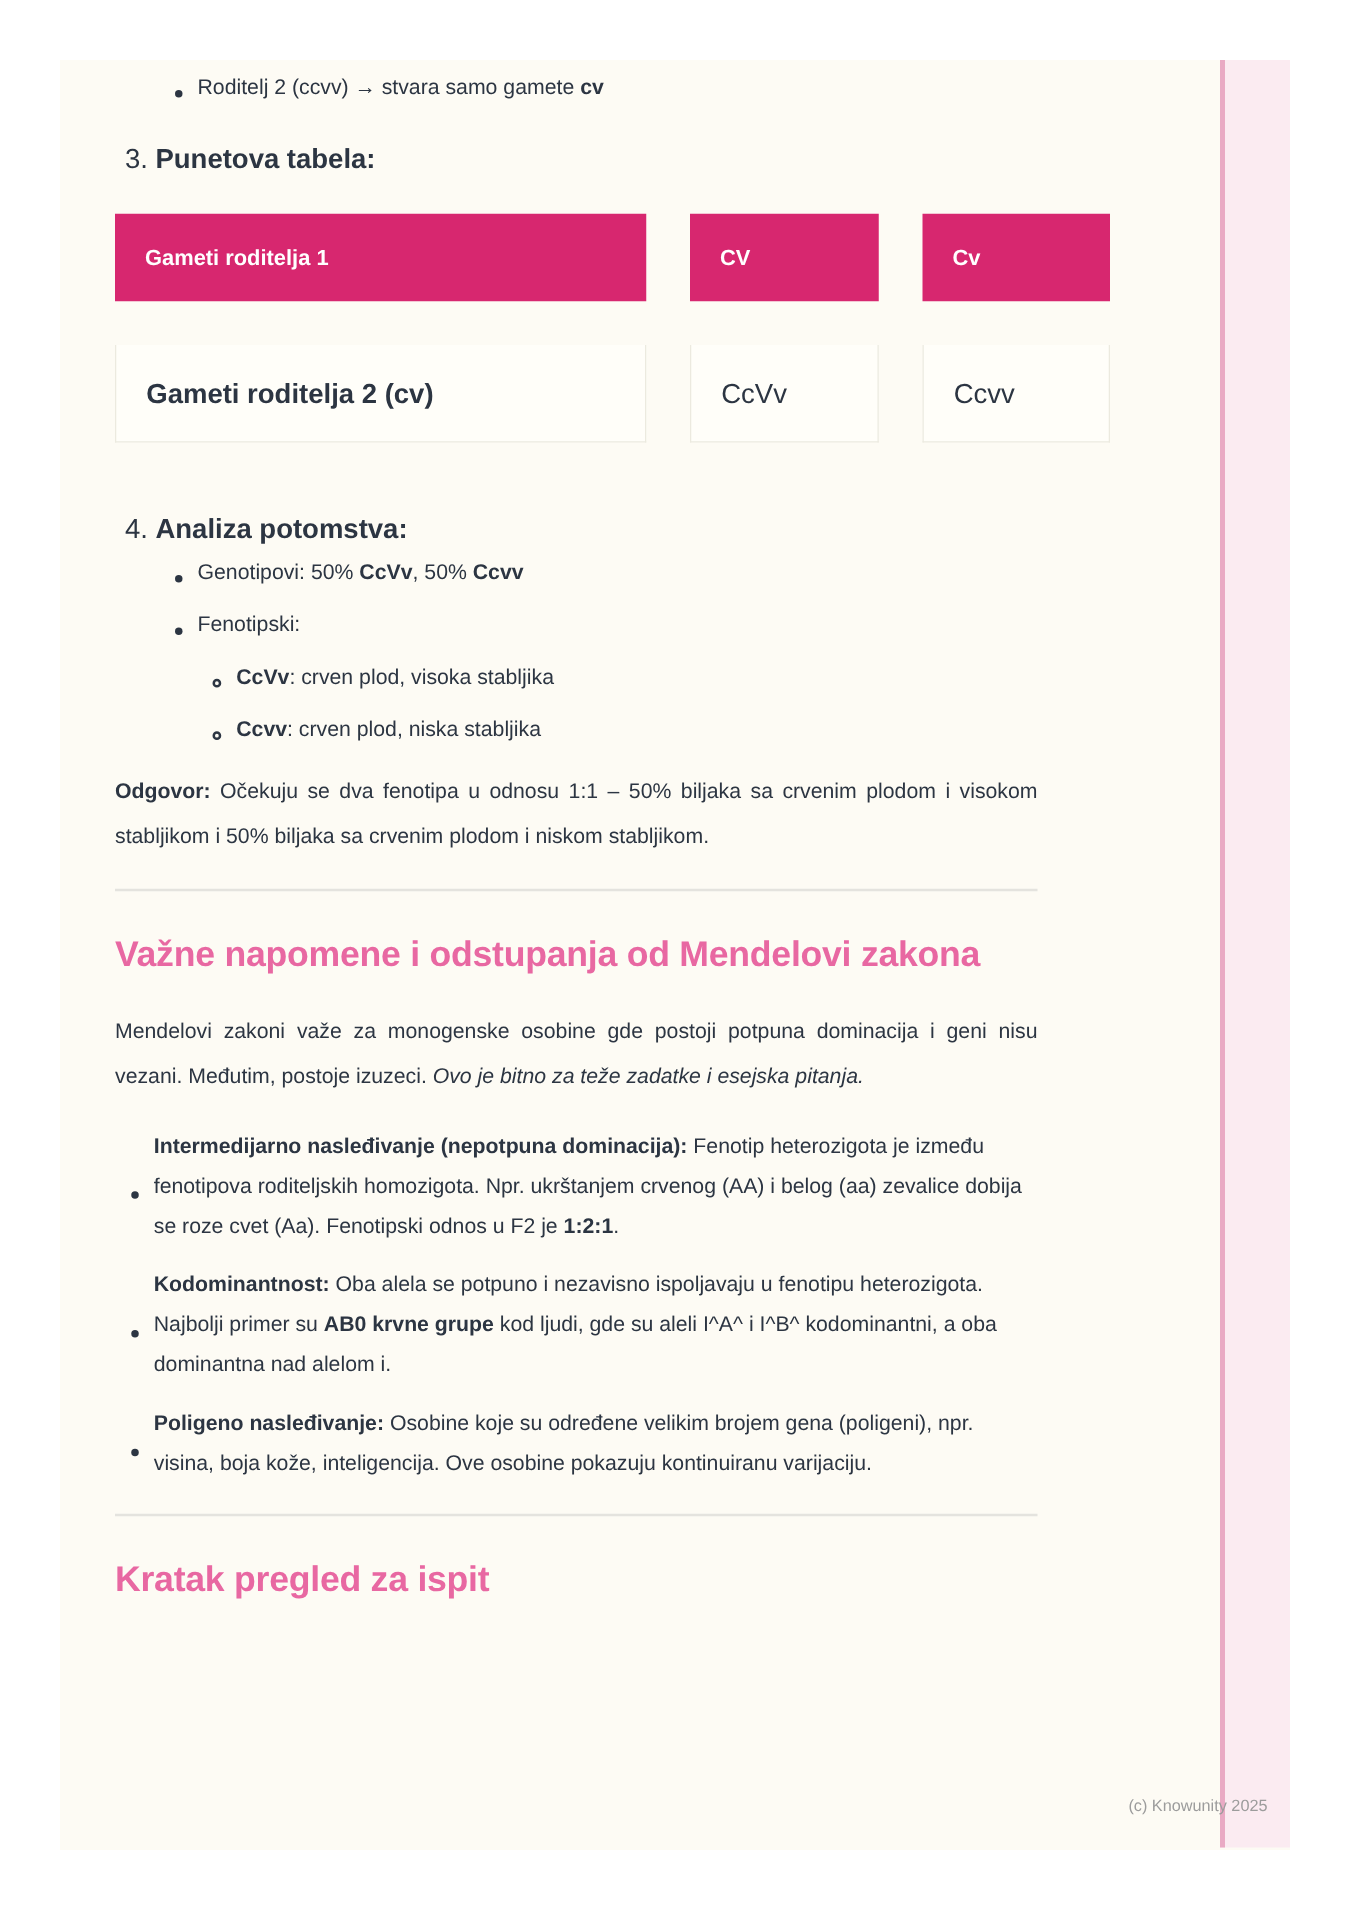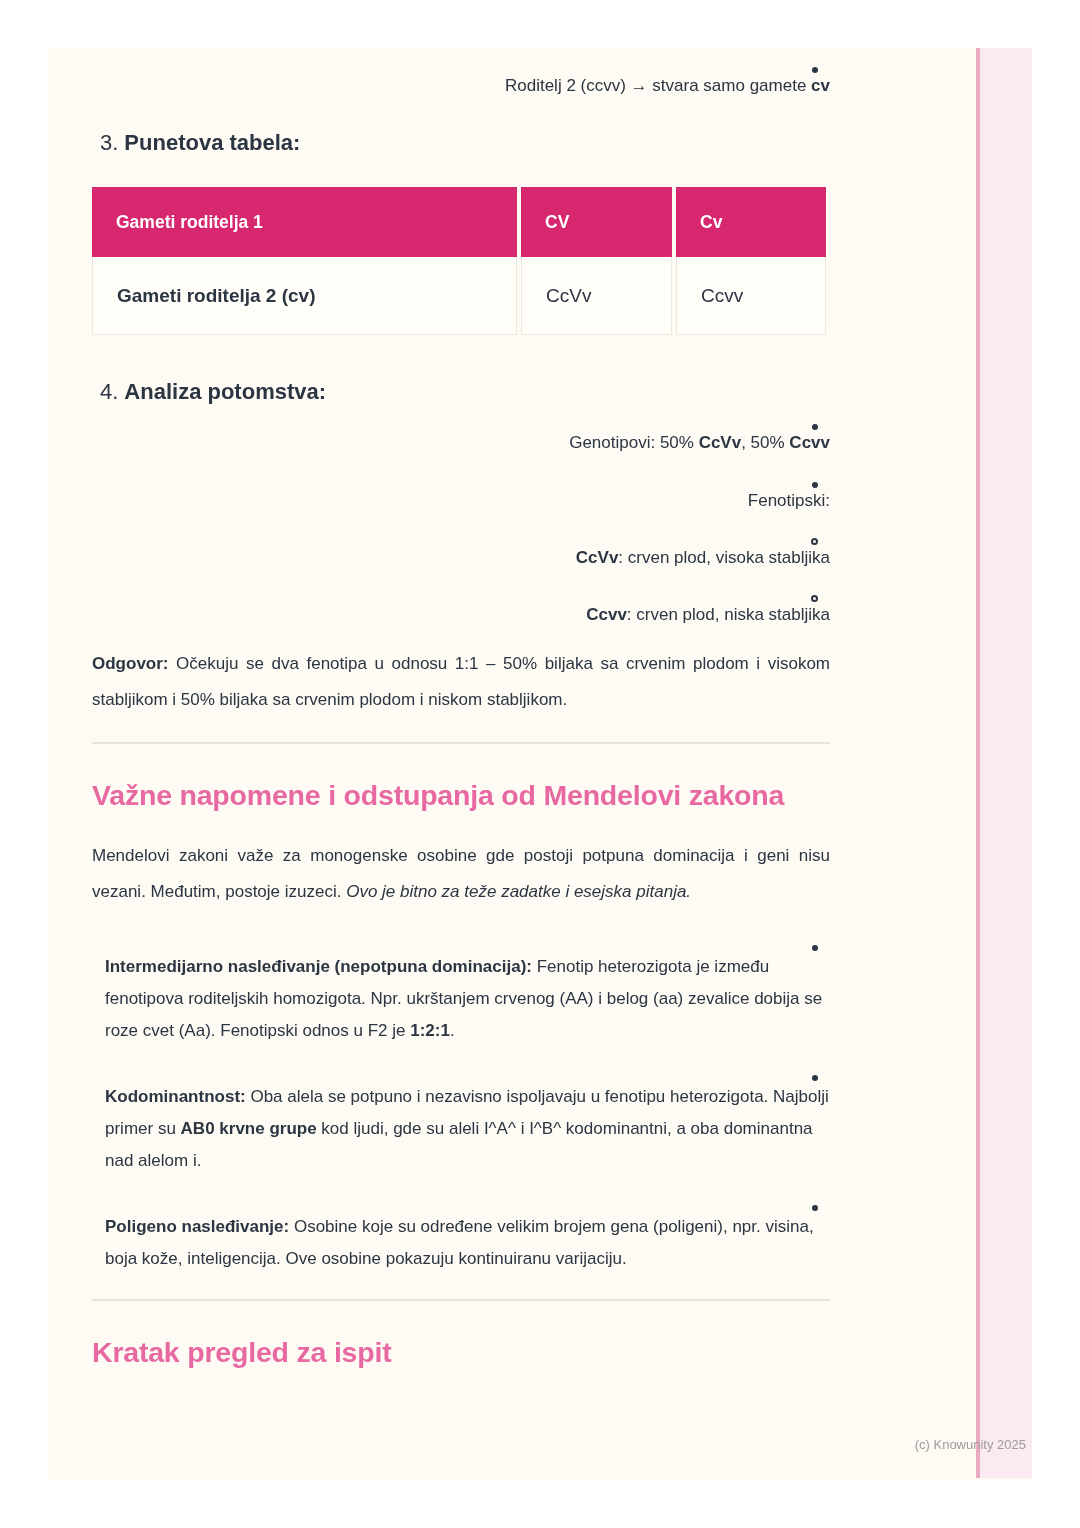--- a/index.html
+++ b/index.html
@@ -40,21 +40,21 @@
     left:44px; top:0;
     width:738px;
     padding-top:9px;
     font-size:17px;
     line-height:26px;
   }
   .b{font-weight:700;}
   .i{font-style:italic;}
 
   
-  .li{display:flex;align-items:flex-end;flex-direction:column;}
+  .li{display:flex;align-items:center;}
   .dot{
     flex:0 0 auto;width:6px;height:6px;border-radius:50%;
     background:var(--text);margin-top:10px;margin-right:12px;
   }
   .ring{
     flex:0 0 auto;width:7px;height:7px;border-radius:50%;
     border:2px solid var(--text);margin-top:8px;margin-right:12px;
   }
   .l1{padding-left:48px;}
   .l2{padding-left:78px;}
@@ -66,39 +66,40 @@
   .numbered .num{font-weight:400;margin-right:6px;}
   .numbered .ttl{font-weight:700;}
   .numbered{font-size:22px;}
 
   
   .ptable{
     display:grid;
     grid-template-columns:425px 151px 150px;
     column-gap:4px;
     width:734px;
-    margin-bottom:44px;
+    margin-bottom:56px;
+    gap:35px;
   }
   .ptable .hcell{
     background:var(--accent-pink);
     color:#ffffff;
     font-weight:700;
     font-size:17.5px;
     height:70px;
     display:flex;align-items:center;
     padding-left:24px;
   }
   .ptable .bcell{
     background:var(--cell-bg);
     height:78px;
     display:flex;align-items:center;
     padding-left:24px;
     border:1px solid #eceadf;
     border-top:none;
-    font-size:19px;
+    font-size:22px;
   }
   .ptable .bcell.lead{font-weight:700;}
 
   .analysis{margin-top:9px;margin-bottom:18px;}
   .analysis .li{margin-bottom:16px;}
   .analysis .li:last-child{margin-bottom:0;}
 
   .para{
     text-align:justify;
     line-height:36px;
@@ -118,21 +119,21 @@
   }
   .notes-intro{margin-top:25px;}
   .notes-list{margin-top:22px;}
   .notes-list .li{line-height:32px;margin-bottom:15px;}
   .notes-list .dot{margin-top:13px;}
   .notes-list .li:last-child{margin-bottom:0;}
 
   .watermark{
     position:absolute;
     top:1437px;
-    right:54px;
+    right:66px;
     font-size:13px;
     color:var(--watermark);
     z-index:5;
   }
 </style>
 </head>
 <body>
 
 <div class="sheet">
   <div class="stripe"></div>

